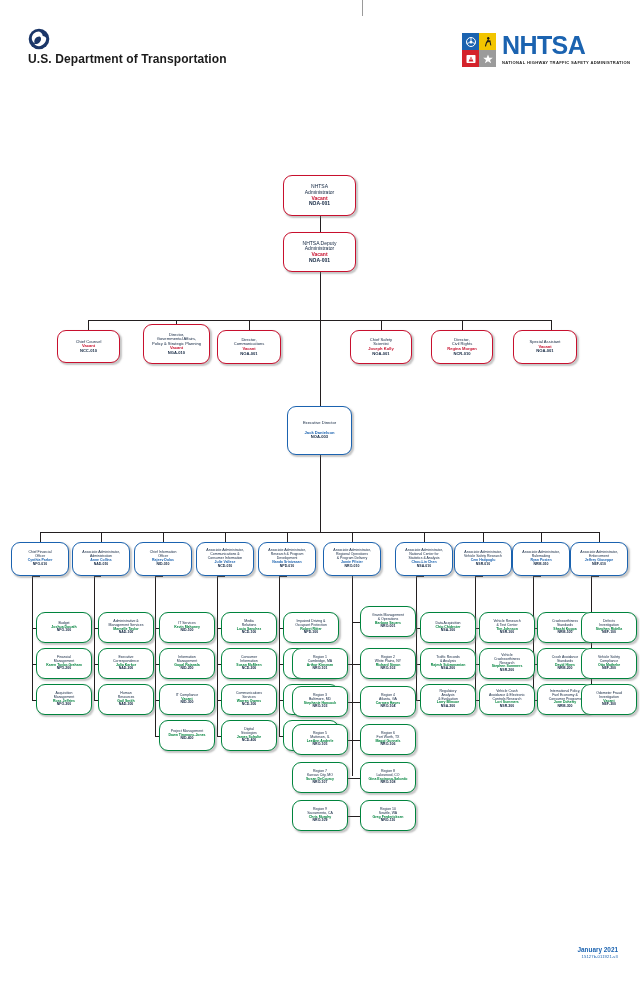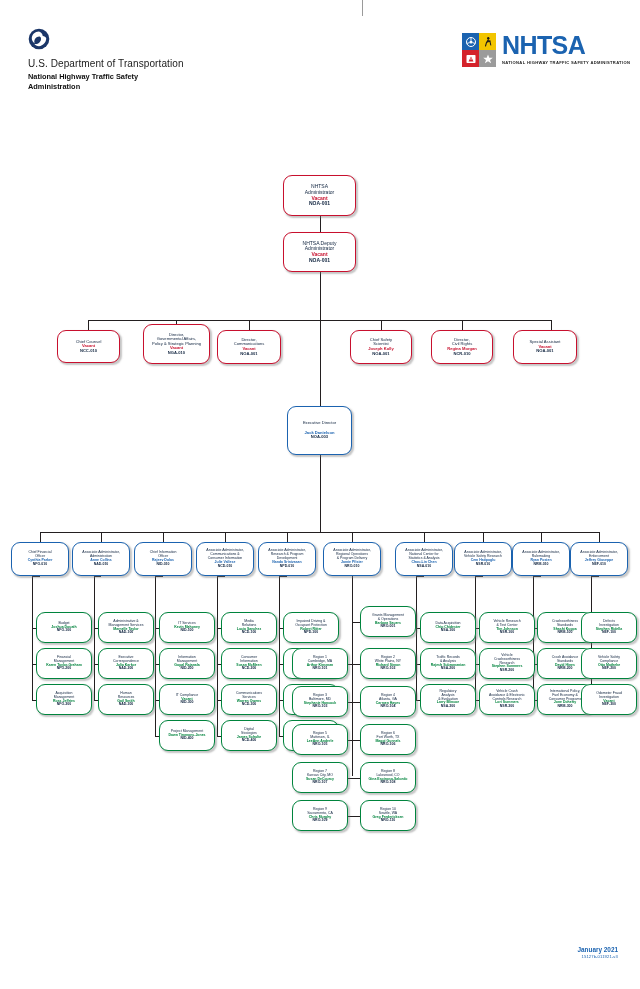--- a/index.html
+++ b/index.html
@@ -17,21 +17,21 @@
   }
 
   
   #header-divider {
     position: absolute; left: 362px; top: 0; width: 1px; height: 16px;
     background: #9a9a9a;
   }
   #dot-block { position: absolute; left: 28px; top: 28px; width: 230px; }
   #dot-logo { width: 22px; height: 22px; display: block; }
   #dot-agency {
-    font-size: 10px; color: #1b1b1b; margin-top: 8px; letter-spacing: .1px;
+    font-size: 12px; color: #1b1b1b; margin-top: 2px; letter-spacing: .1px; font-weight: bold;
   }
   #dot-title {
     font-size: 7.4px; color: #111; font-weight: bold; line-height: 1.35;
     margin-top: 3px;
   }
 
   #nhtsa-logo { position: absolute; left: 462px; top: 33px; display: flex; align-items: flex-start; }
   #nhtsa-grid {
     width: 34px; height: 34px;
     display: grid; grid-template-columns: 17px 17px; grid-template-rows: 17px 17px;
@@ -114,24 +114,20 @@
   <div id="header-divider"></div>
 
   <div id="dot-block">
     <svg id="dot-logo" viewBox="0 0 64 64">
       <circle cx="32" cy="32" r="30" fill="#1b3668"></circle>
       <path d="M32 10 C20 10 11 19 11 30 C11 36 14 41 19 44 C17 38 19 31 25 27 C31 23 38 24 42 28 C45 22 40 12 32 10 Z" fill="#ffffff"></path>
       <path d="M53 30 C53 42 44 52 32 53 C26 53 21 50 18 46 C24 48 31 46 35 40 C39 34 38 27 34 23 C41 21 52 24 53 30 Z" fill="#ffffff"></path>
       <circle cx="32" cy="32" r="5.5" fill="#1b3668"></circle>
     </svg>
     <div id="dot-agency">U.S. Department of Transportation</div>
-    <div id="dot-title">
-      <div>National Highway Traffic Safety</div>
-      <div>Administration</div>
-    </div>
   </div>
 
   <div id="nhtsa-logo">
     <div id="nhtsa-grid">
       <div class="nh-cell nh-blue">
         <svg width="12" height="12" viewBox="0 0 24 24">
           <circle cx="12" cy="12" r="9" fill="none" stroke="#fff" stroke-width="2"></circle>
           <circle cx="12" cy="12" r="3" fill="#fff"></circle>
           <path d="M12 3 L12 9 M3.5 15 L9.3 13.2 M20.5 15 L14.7 13.2" stroke="#fff" stroke-width="1.8"></path>
         </svg>

